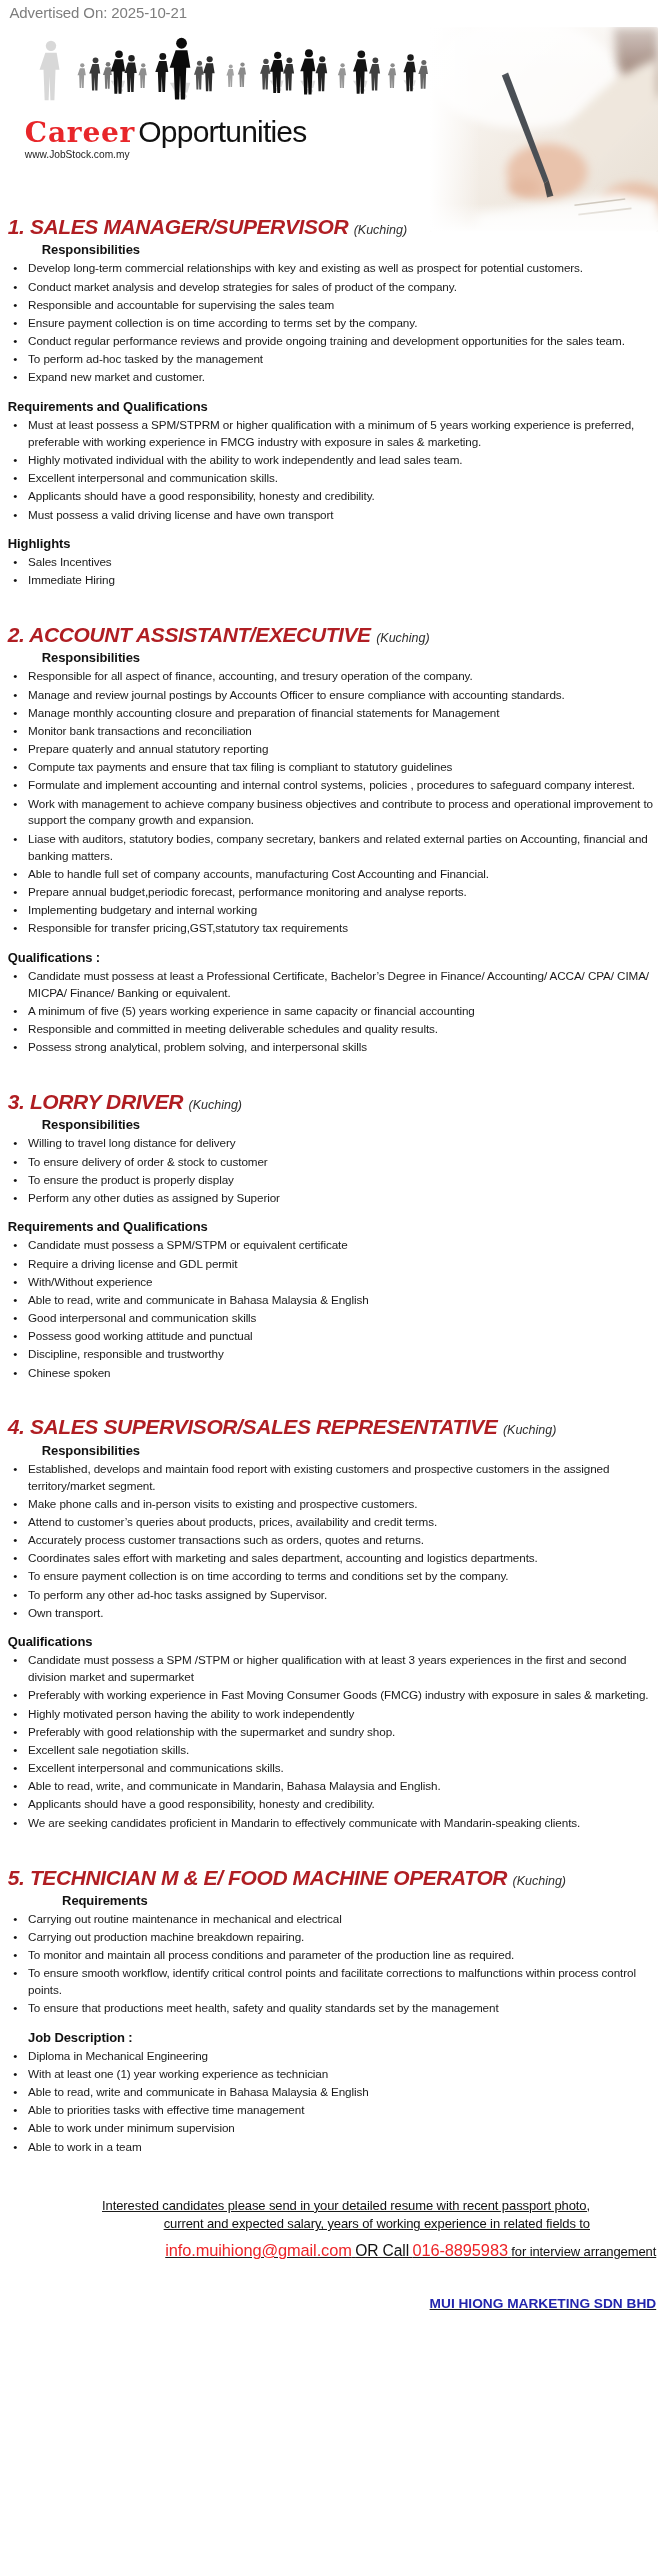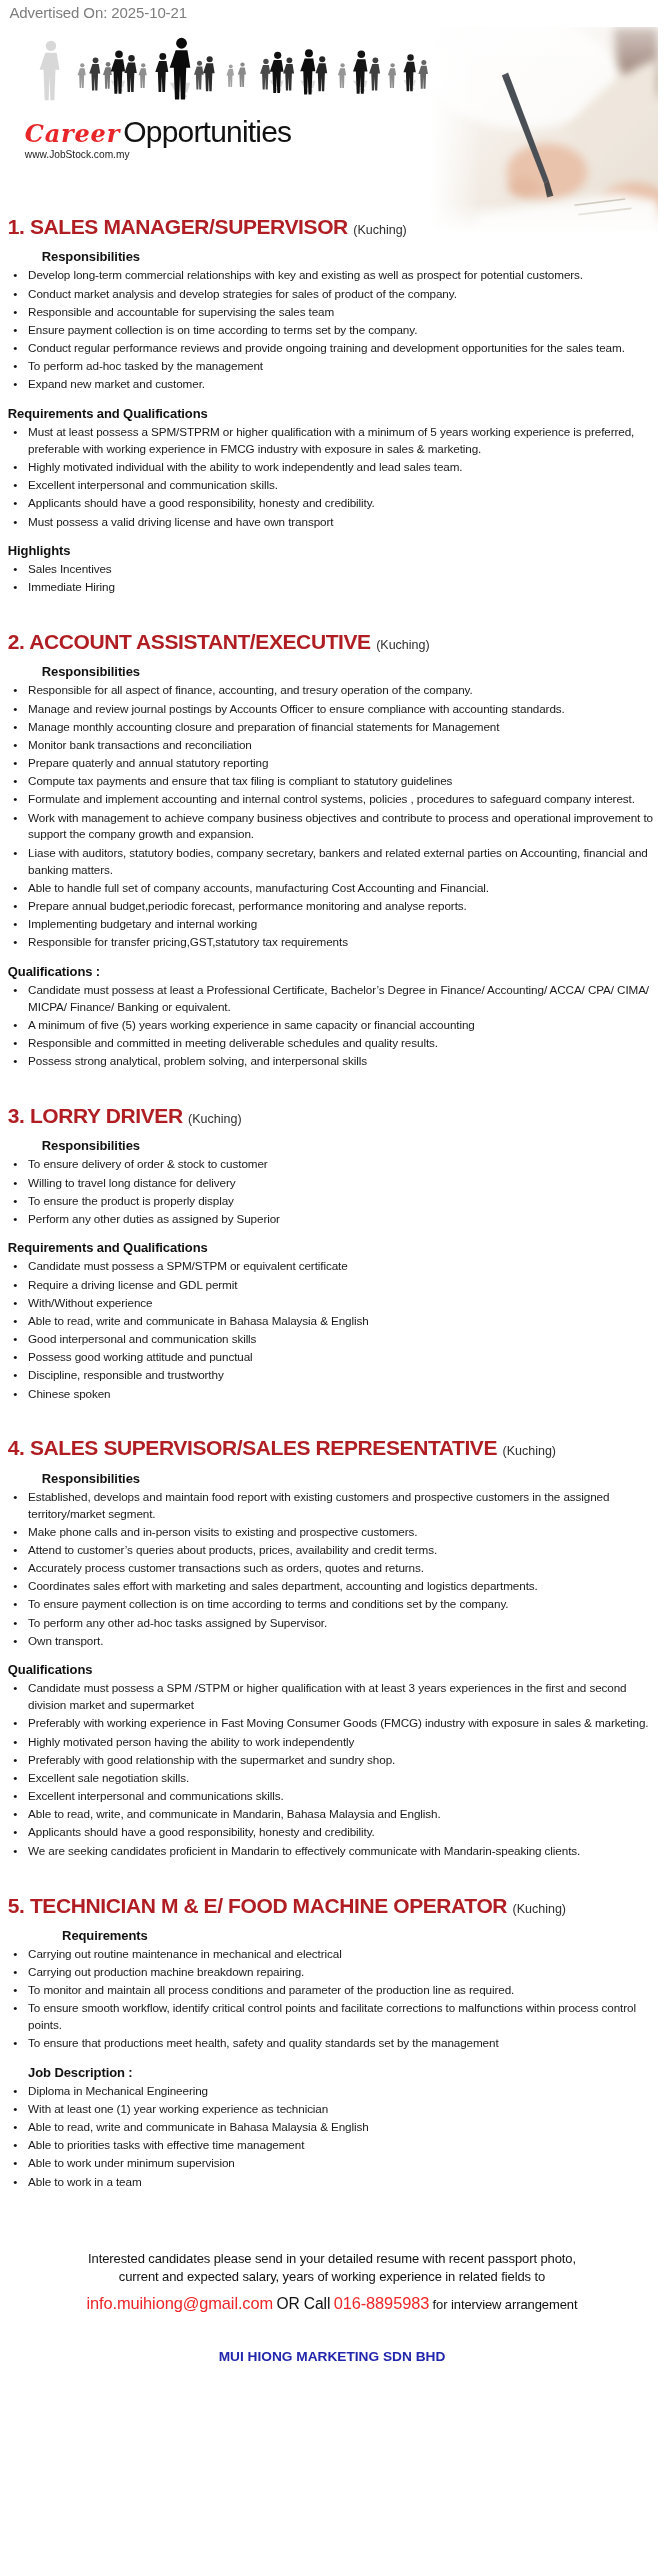--- a/index.html
+++ b/index.html
@@ -28,59 +28,59 @@
     content:"";position:absolute;inset:0;
     background:
       linear-gradient(to right, #ffffff 0%, rgba(255,255,255,0) 22%),
       linear-gradient(to top, #ffffff 0%, rgba(255,255,255,0) 14%),
       linear-gradient(to bottom, rgba(255,255,255,.55) 0%, rgba(255,255,255,0) 25%);
   }
   .logo{position:absolute;left:17px;top:92px;width:258px;}
   .logo-line{white-space:nowrap;}
   .brand-career{
     font-family:"DejaVu Serif", serif;
-    font-style:italic;font-weight:bold;
-    color:var(--logo-red);font-size:24px;line-height:1;
+    font-weight:bold;
+    color:var(--logo-red);font-size:28px;line-height:1;
     letter-spacing:0.8px;
   }
   .brand-rest{
     font-size:30px;color:#111;line-height:1;letter-spacing:-0.8px;
   }
   .website{
     text-align:left;font-size:10.2px;color:#222;margin-top:0.8px;
     letter-spacing:0;
   }
 
   
   .job-title{
     color:var(--heading-red);
     font-size:21px;font-weight:bold;letter-spacing:-0.4px;
-    margin:34px 0 1.6px 0;line-height:1.15;
+    margin:34px 0 1.6px 0;line-height:1.15;font-style:italic;
   }
   .job:first-child .job-title{margin-top:20.3px;}
   .job-location{
     color:#2e2e2e;font-size:12.5px;font-weight:normal;letter-spacing:0;
   }
   .section-heading{
     font-size:13px;font-weight:bold;color:#111;
     margin:12.5px 0 0.8px 0;line-height:1.3;
   }
-  .job .section-heading:first-of-type{margin-top:10px;padding-left:34px;}
+  .job .section-heading:first-of-type{margin-top:3px;padding-left:34px;}
   .job:nth-child(5) .section-heading{margin-left:20.3px;}
   ul.bullets{list-style:none;margin:0;padding:0;}
   ul.bullets li{
     position:relative;padding-left:20.3px;margin:1.2px 0;
   }
   ul.bullets li:before{
     content:"\2022";position:absolute;left:5.5px;top:0;
     font-size:11.7px;color:#111;
   }
 
   
-  .footer{margin-top:59px;text-align:center;}
+  .footer{margin-top:41px;text-align:right;text-decoration:underline;}
   .apply-note{
     font-size:13px;color:#111;max-width:516px;margin:0 auto;line-height:1.45;
   }
   .contact-line{margin:4.7px 0 0 0;font-size:12.5px;}
   .email,.phone{color:var(--accent-red);font-size:16.4px;}
   .or-call{color:#111;font-size:15.6px;}
   .suffix{color:#111;font-size:13px;}
   .company{
     margin:31px 0 0 0;color:var(--company-blue);
     font-weight:bold;font-size:13.7px;letter-spacing:0;
@@ -233,22 +233,22 @@
           <li>Candidate must possess at least a Professional Certificate, Bachelor’s Degree in Finance/ Accounting/ ACCA/ CPA/ CIMA/ MICPA/ Finance/ Banking or equivalent.</li>
           <li>A minimum of five (5) years working experience in same capacity or financial accounting</li>
           <li>Responsible and committed in meeting deliverable schedules and quality results.</li>
           <li>Possess strong analytical, problem solving, and interpersonal skills</li>
         </ul>
       </article>
       <article class="job">
         <h2 class="job-title">3. LORRY DRIVER <span class="job-location">(Kuching)</span></h2>
         <h3 class="section-heading">Responsibilities</h3>
         <ul class="bullets">
+          <li>Willing to travel long distance for delivery</li>
           <li>To ensure delivery of order &amp; stock to customer</li>
-          <li>Willing to travel long distance for delivery</li>
           <li>To ensure the product is properly display</li>
           <li>Perform any other duties as assigned by Superior</li>
         </ul>
         <h3 class="section-heading">Requirements and Qualifications</h3>
         <ul class="bullets">
           <li>Candidate must possess a SPM/STPM or equivalent certificate</li>
           <li>Require a driving license and GDL permit</li>
           <li>With/Without experience</li>
           <li>Able to read, write and communicate in Bahasa Malaysia &amp; English</li>
           <li>Good interpersonal and communication skills</li>

